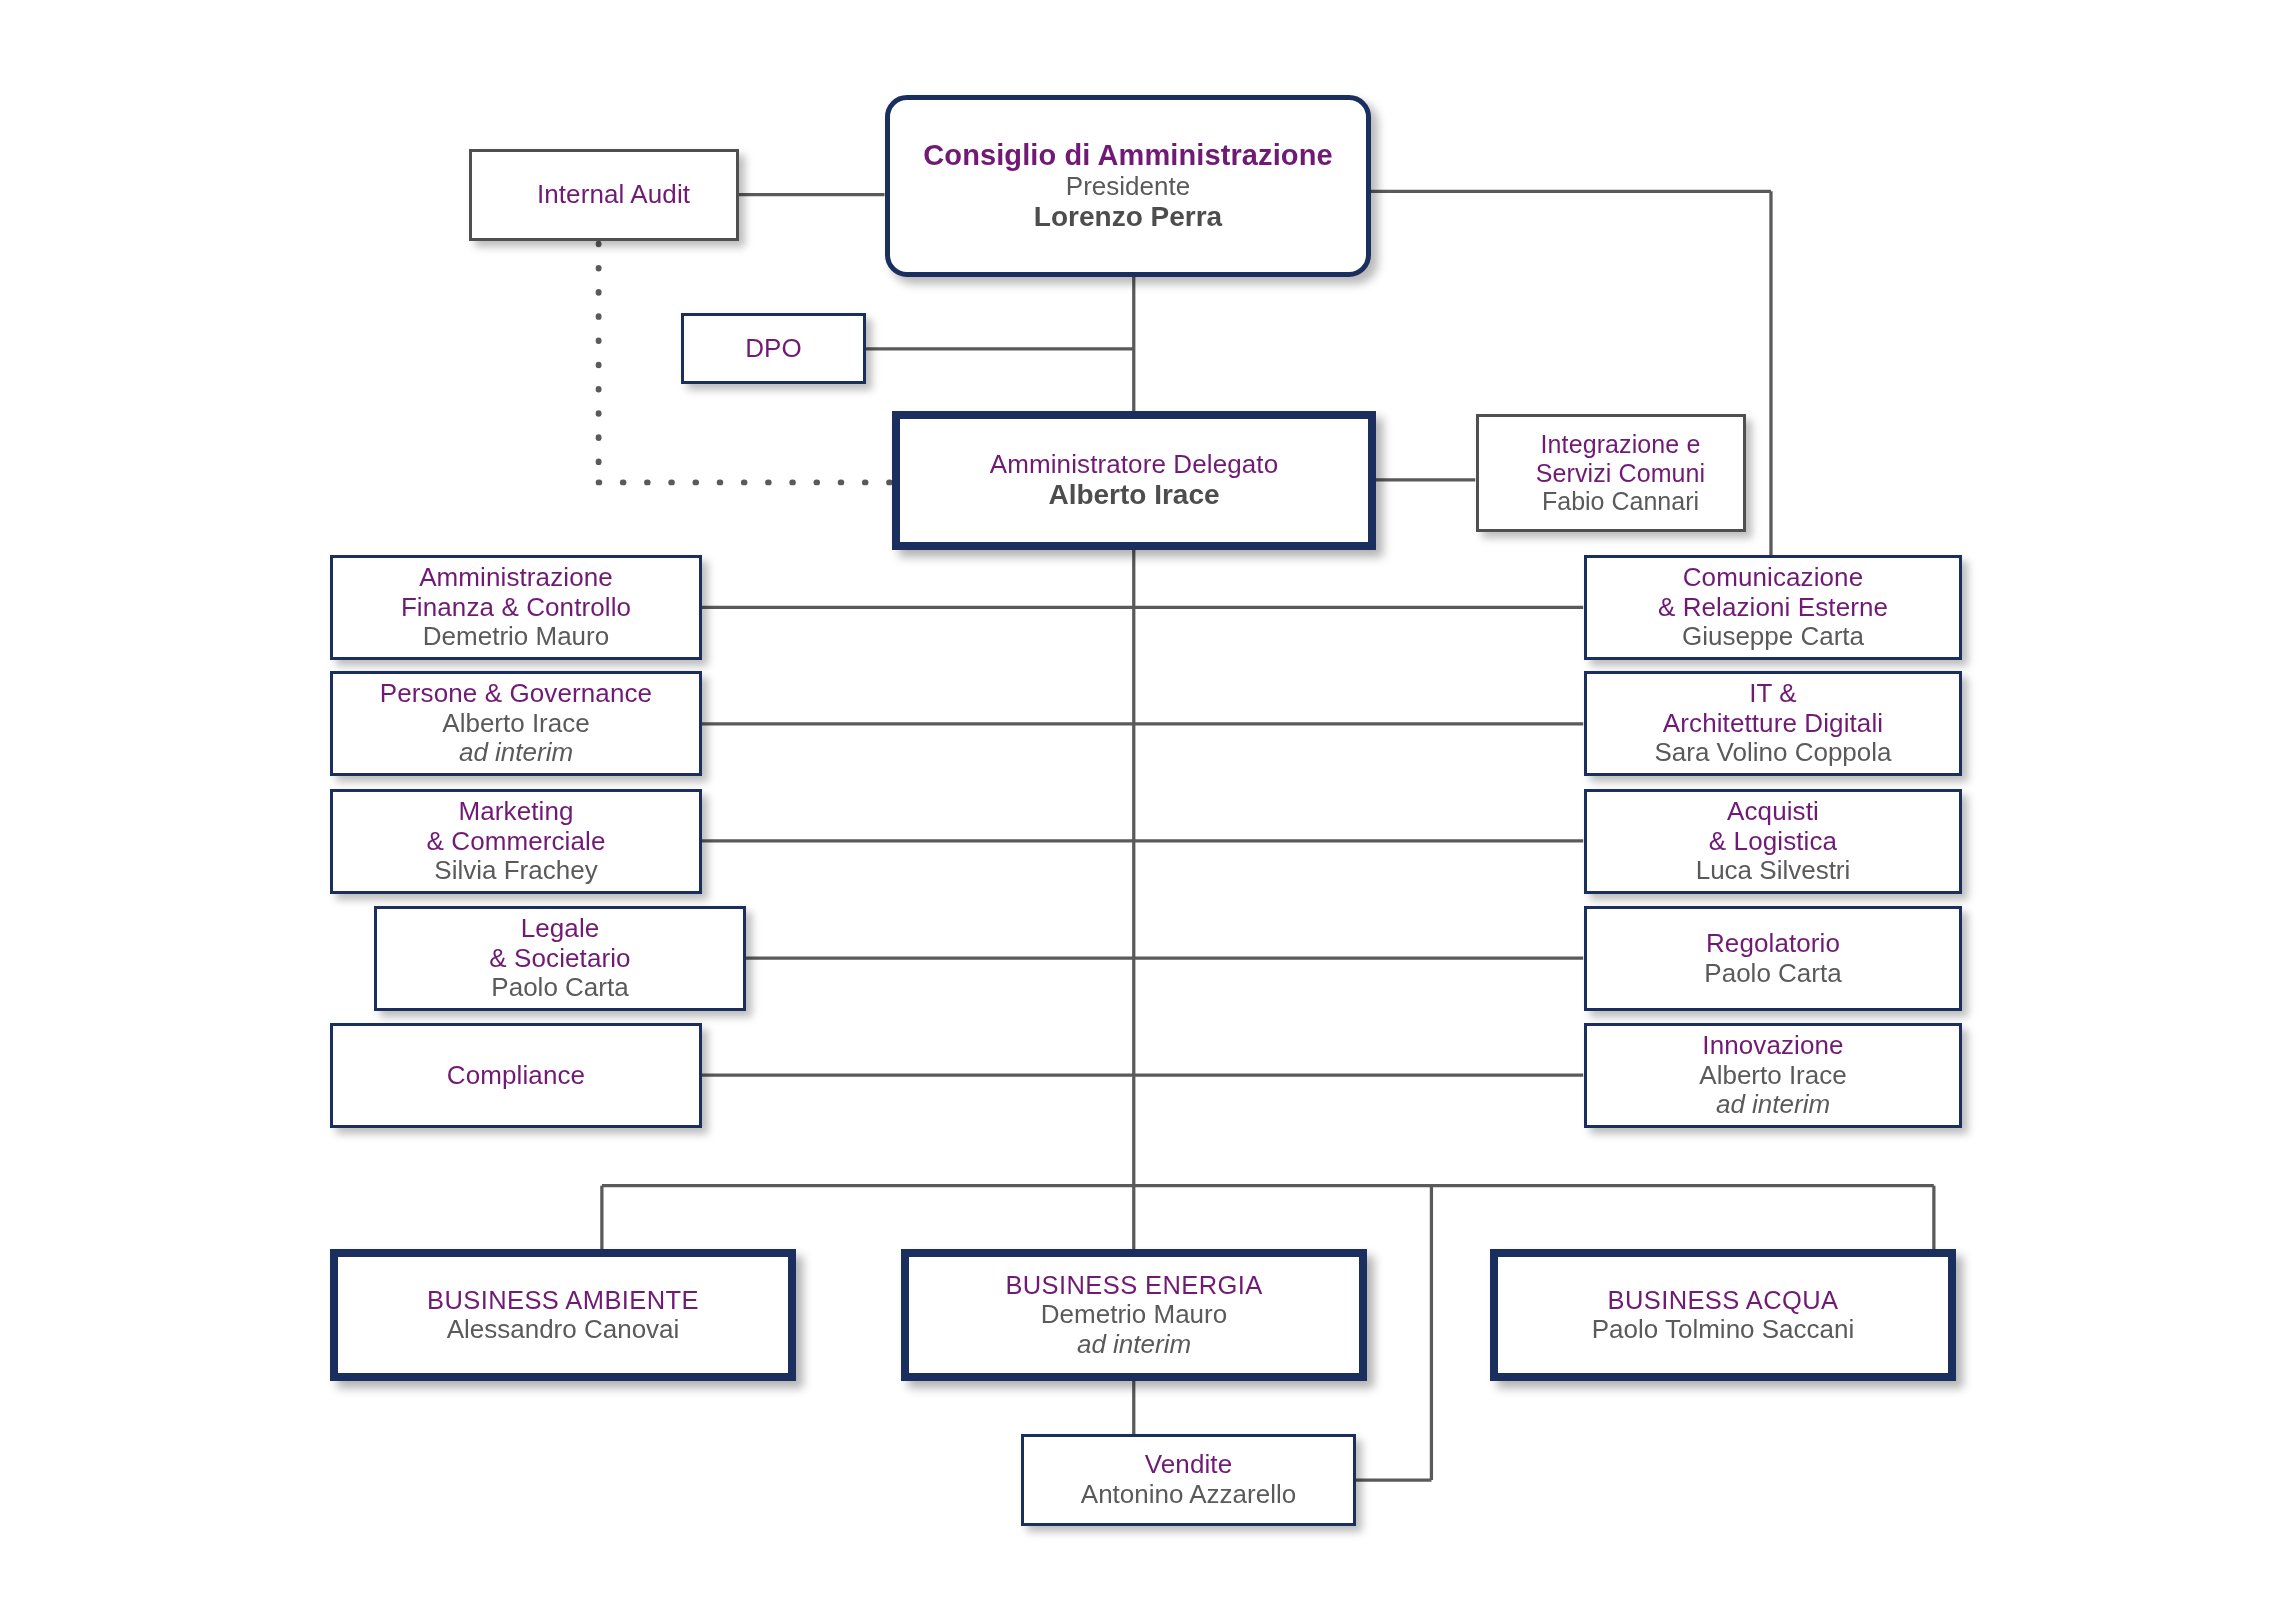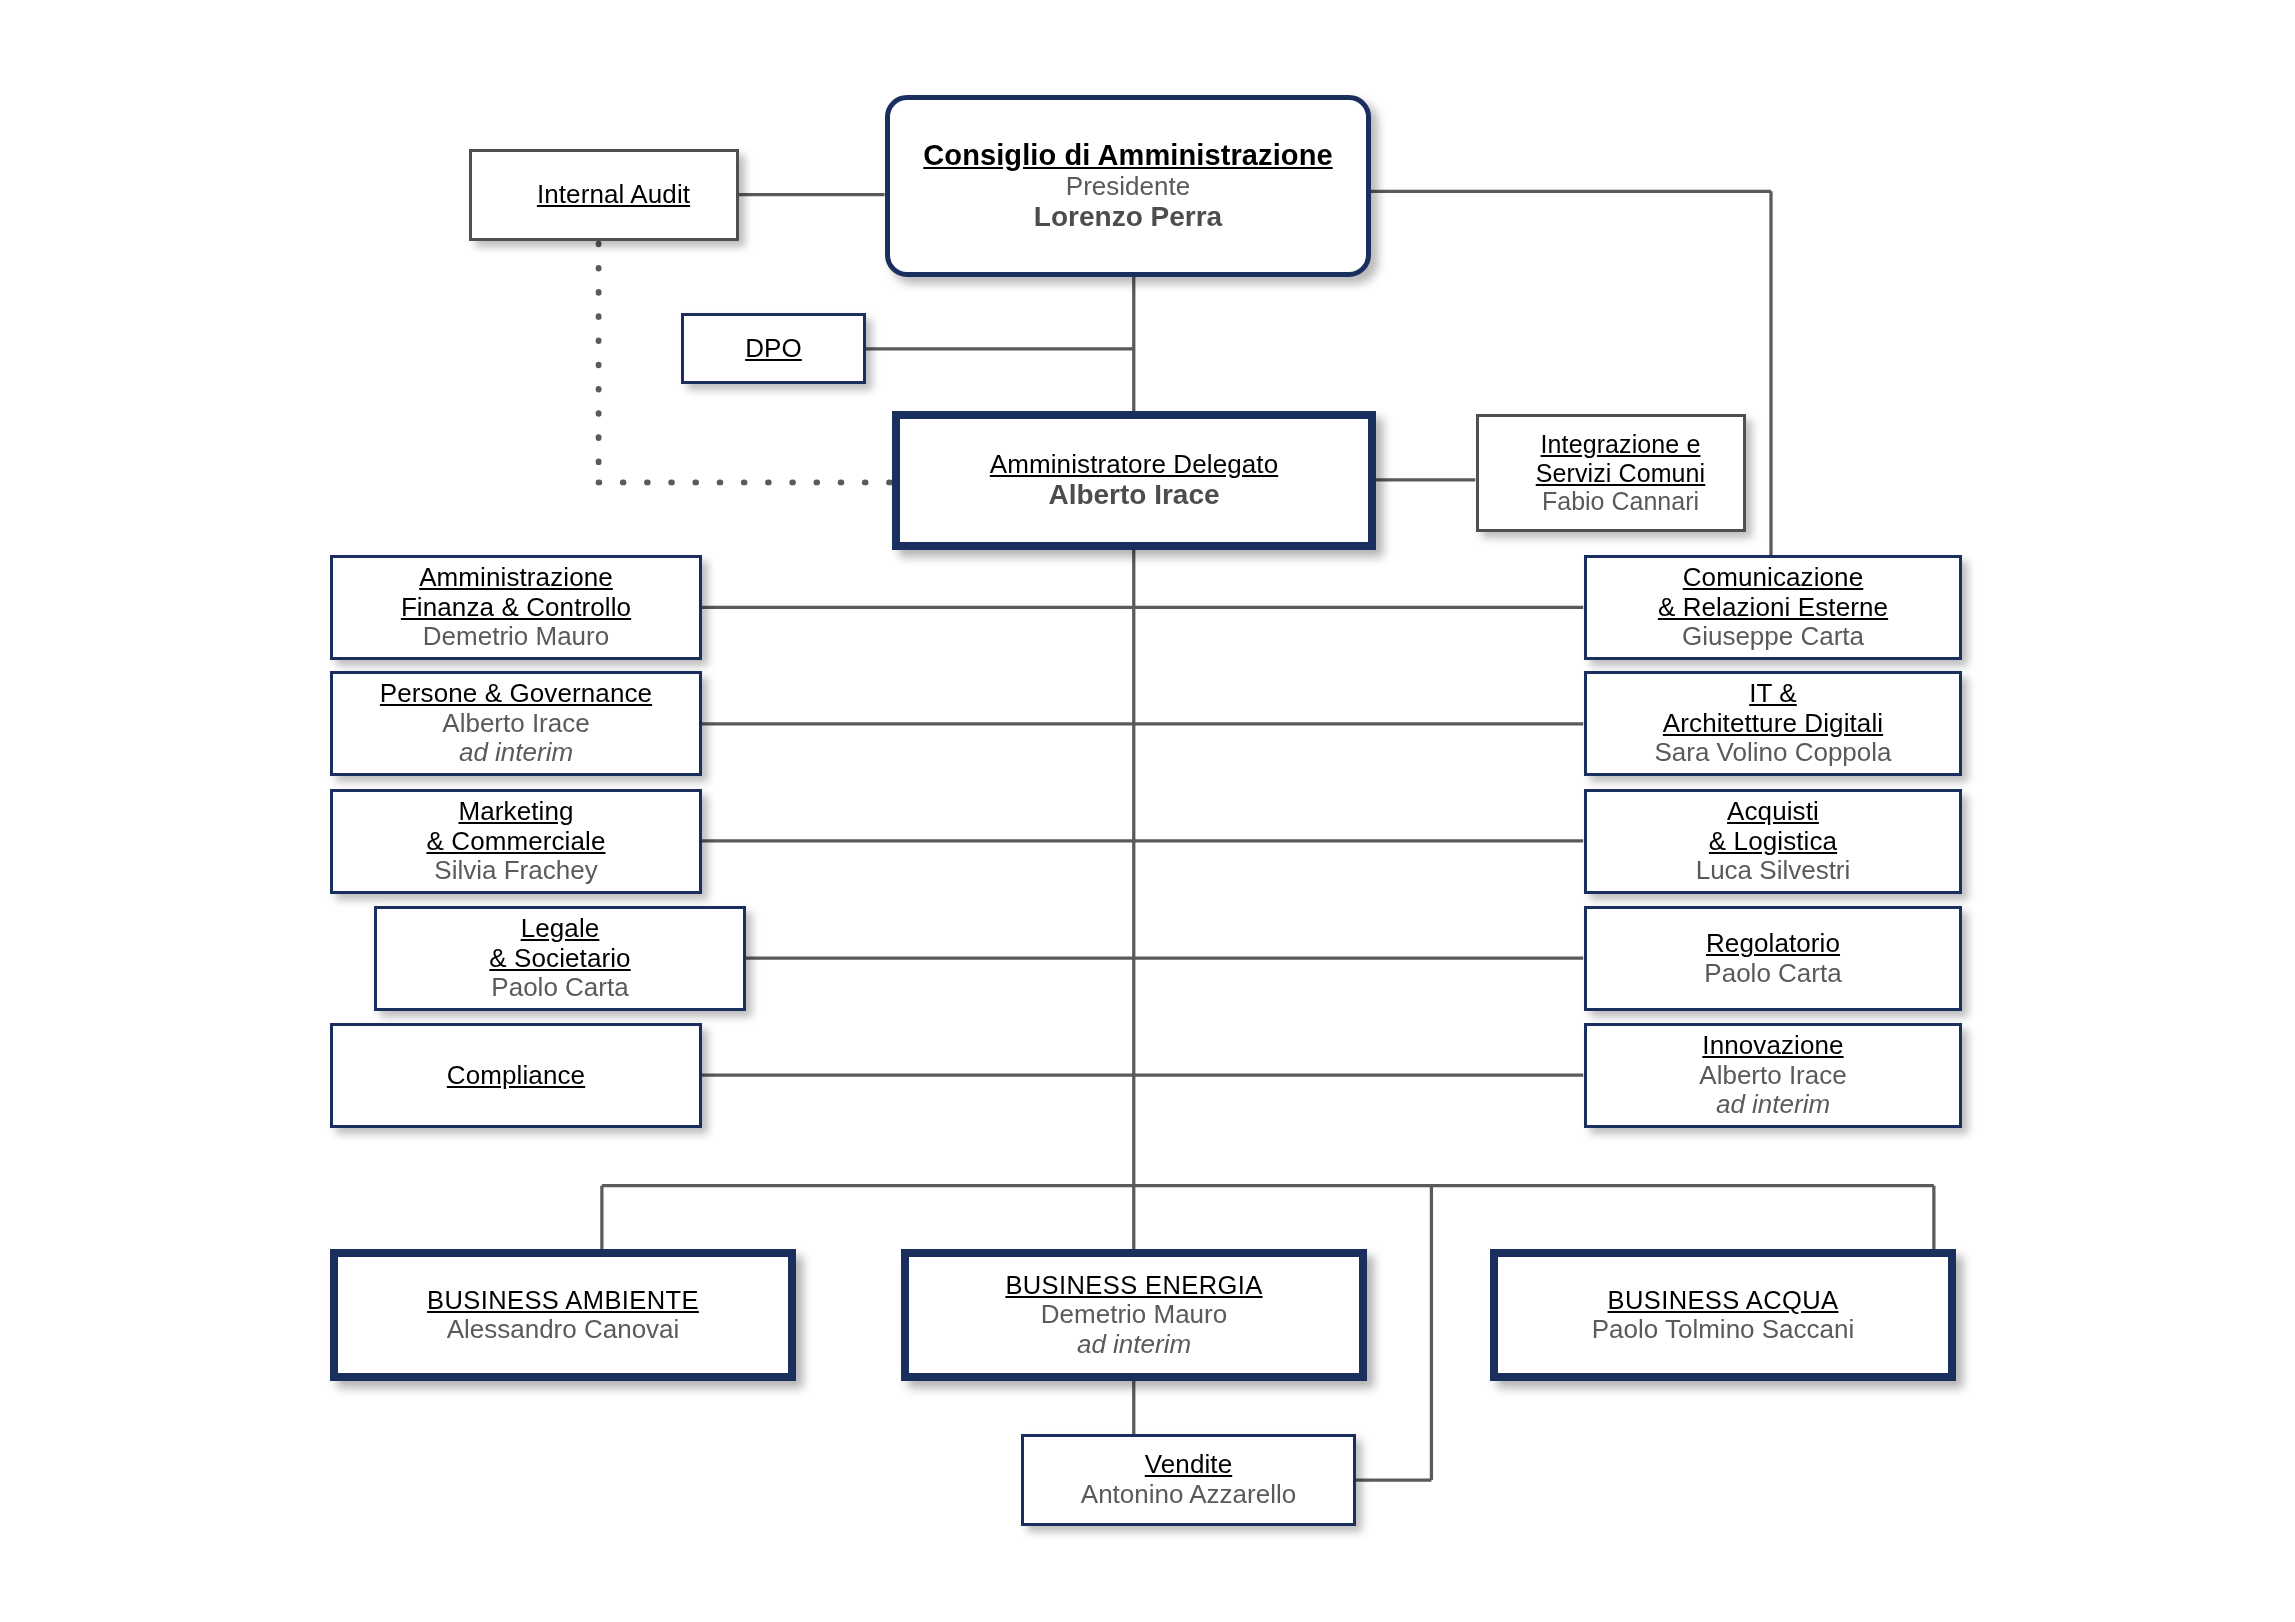--- a/index.html
+++ b/index.html
@@ -35,26 +35,25 @@
   }
   
   .b-navy   { border: 3.3px solid #1b2f5e; box-shadow: 5.9px 5.9px 7.9px rgba(0,0,0,0.26); }
   .b-gray   { border: 3.3px solid #4f4f4f; box-shadow: 5.9px 5.9px 7.9px rgba(0,0,0,0.26); padding-left: 19px; }
   .b-thick  { border: 8.5px solid #1b2f5e; box-shadow: 6.5px 6.5px 9.2px rgba(0,0,0,0.30); }
   .b-round  { border: 5.9px solid #1b2f5e; border-radius: 22px;
               box-shadow: 6.5px 6.5px 9.2px rgba(0,0,0,0.28); }
 
   
   .title {
-    color: #000000;
+    color: #701a75;
     font-size: 26px;
     line-height: 1.14;
     font-weight: 400;
     letter-spacing: 0.1px;
-    text-decoration: underline;
   }
   .title.bold { font-weight: bold; font-size: 29px; }
   .title.caps { font-size: 25.5px; letter-spacing: 0.4px; }
   .role {
     color: #5a5a5a;
     font-size: 26px;
     line-height: 1.14;
     font-weight: 400;
   }
   .role.bold { font-weight: bold; font-size: 28px; color: #4d4d4d; }

